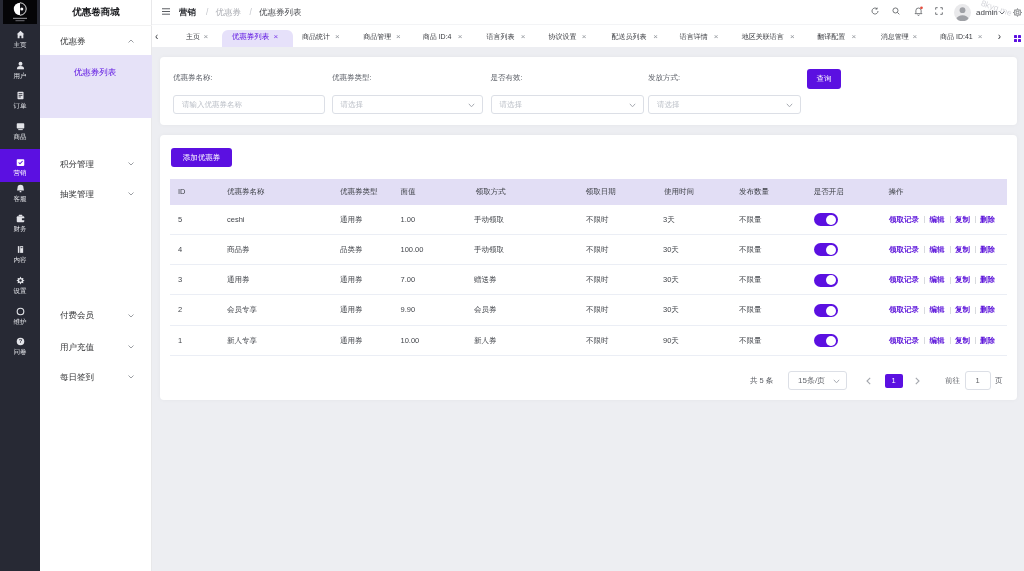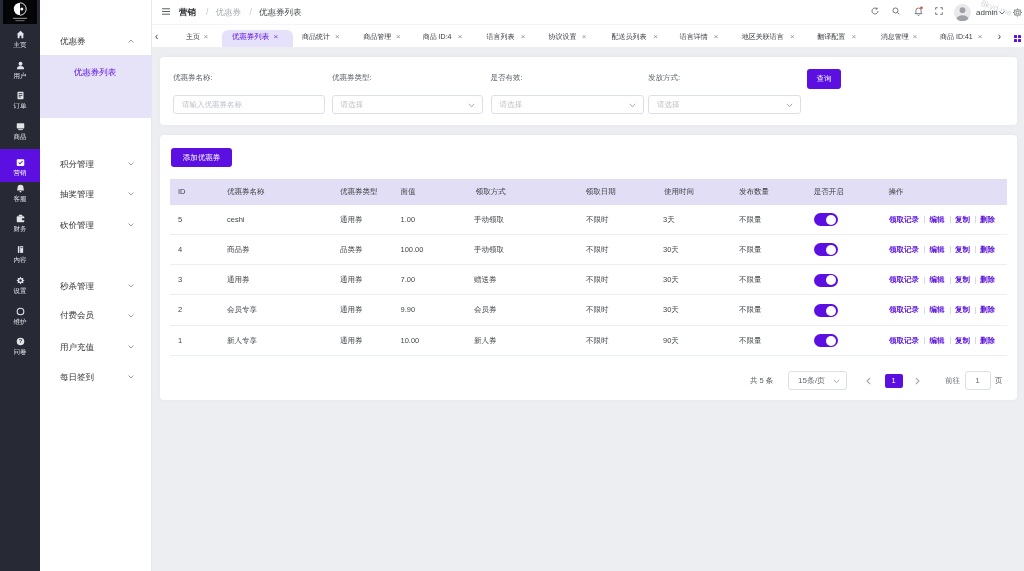--- a/index.html
+++ b/index.html
@@ -130,35 +130,30 @@
     </div>
   <div class="ritem" style="top:334.2px;">
       <svg width="9" height="9" viewBox="0 0 12 12">
         <circle cx="6" cy="6" r="5" fill="currentColor"></circle>
         <text x="6" y="8.6" font-size="7.5" font-weight="bold" text-anchor="middle" fill="#272934">?</text>
       </svg>
       <span class="rlabel">问卷</span>
     </div>
 </div>
 <div id="menu">
+  <div id="menu-title">优惠卷商城</div>
   <div class="mparent" style="top:26px;">优惠券<svg width="6" height="4" viewBox="0 0 6 4">
         <path d="M0.5 3.5 L3 1 L5.5 3.5" stroke="#909399" fill="none" stroke-width="0.9"></path>
       </svg></div>
   <div style="position:absolute; left:0; top:55px; width:112px; height:62.5px; background:#e6e2f8;"></div>
   <div class="msub hl" style="top:56.5px;">优惠券列表</div>
   <div class="mparent" style="top:179px;">抽奖管理<svg width="6" height="4" viewBox="0 0 6 4">
         <path d="M0.5 0.5 L3 3 L5.5 0.5" stroke="#909399" fill="none" stroke-width="0.9"></path>
       </svg></div>
   <div class="mparent" style="top:148.5px;">积分管理<svg width="6" height="4" viewBox="0 0 6 4">
-        <path d="M0.5 0.5 L3 3 L5.5 0.5" stroke="#909399" fill="none" stroke-width="0.9"></path>
-      </svg></div>
-  <div class="mparent" style="top:209.5px;">砍价管理<svg width="6" height="4" viewBox="0 0 6 4">
-        <path d="M0.5 0.5 L3 3 L5.5 0.5" stroke="#909399" fill="none" stroke-width="0.9"></path>
-      </svg></div>
-  <div class="mparent" style="top:270.5px;">秒杀管理<svg width="6" height="4" viewBox="0 0 6 4">
         <path d="M0.5 0.5 L3 3 L5.5 0.5" stroke="#909399" fill="none" stroke-width="0.9"></path>
       </svg></div>
   <div class="mparent" style="top:301px;font-family:Liberation Mono, monospace;">付费会员<svg width="6" height="4" viewBox="0 0 6 4">
         <path d="M0.5 0.5 L3 3 L5.5 0.5" stroke="#909399" fill="none" stroke-width="0.9"></path>
       </svg></div>
   <div class="mparent" style="top:331.5px;">用户充值<svg width="6" height="4" viewBox="0 0 6 4">
         <path d="M0.5 0.5 L3 3 L5.5 0.5" stroke="#909399" fill="none" stroke-width="0.9"></path>
       </svg></div>
   <div class="mparent" style="top:362px;">每日签到<svg width="6" height="4" viewBox="0 0 6 4">
         <path d="M0.5 0.5 L3 3 L5.5 0.5" stroke="#909399" fill="none" stroke-width="0.9"></path>

